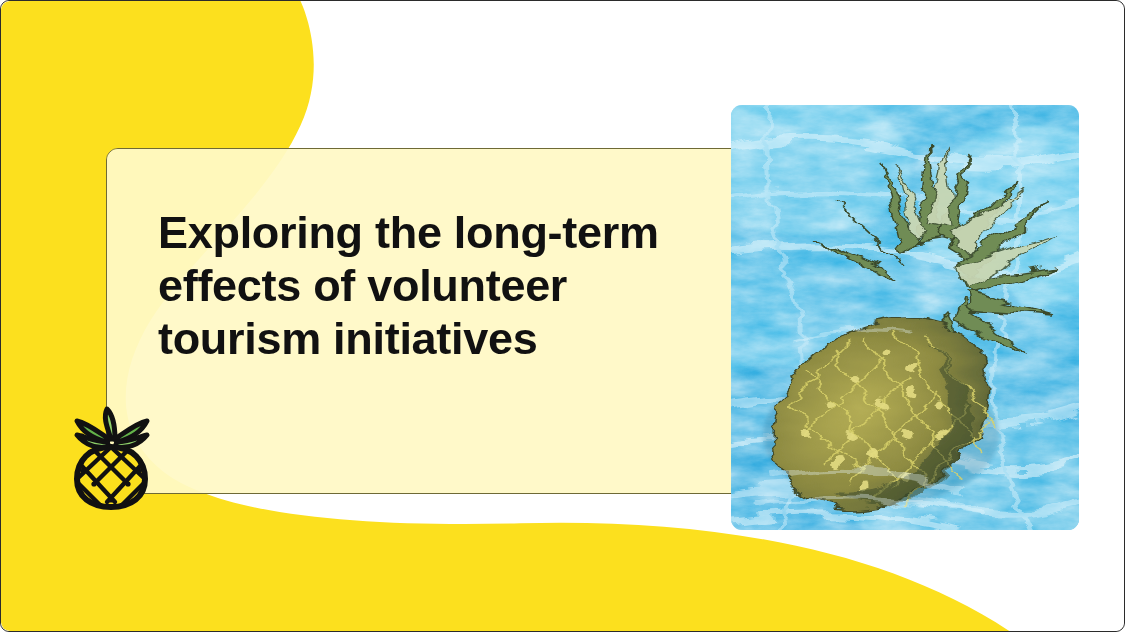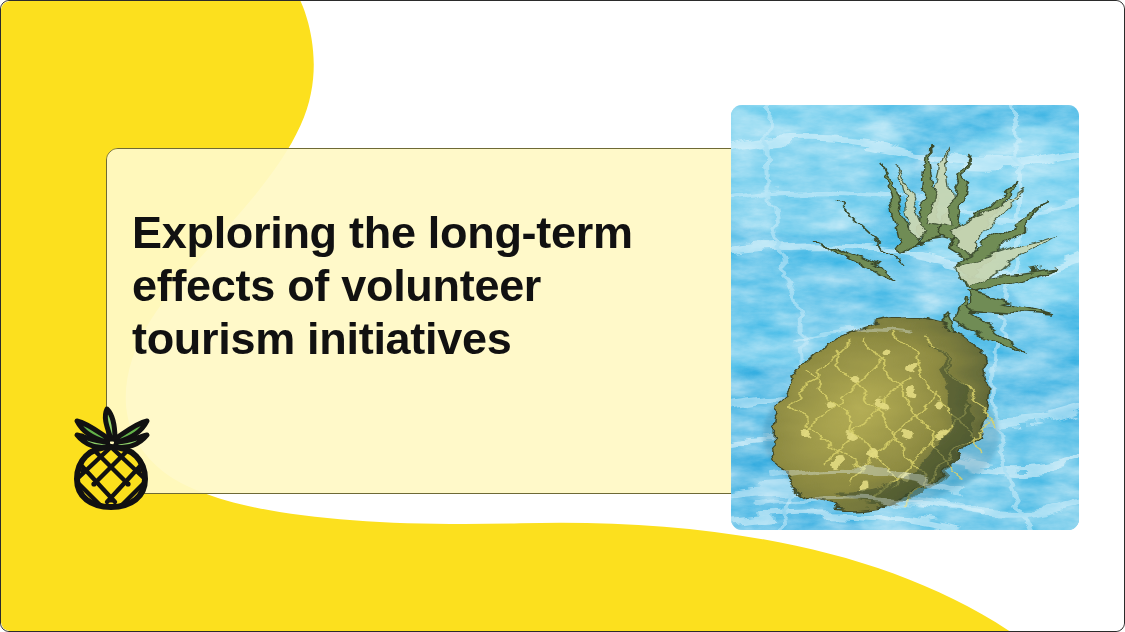--- a/index.html
+++ b/index.html
@@ -54,21 +54,21 @@
     top: 0;
     width: 100%;
     height: 100%;
     background: rgba(255, 248, 196, 0.78);
     border-top-left-radius: 11px;
   }
 
   
   .headline {
     position: absolute;
-    left: 131px;
+    left: 157px;
     top: 205px;
     width: 560px;
     margin: 0;
     font-family: "Liberation Sans", sans-serif;
     font-weight: bold;
     font-size: 45px;
     line-height: 53px;
     letter-spacing: -0.3px;
     color: #111111;
     white-space: pre-line;

